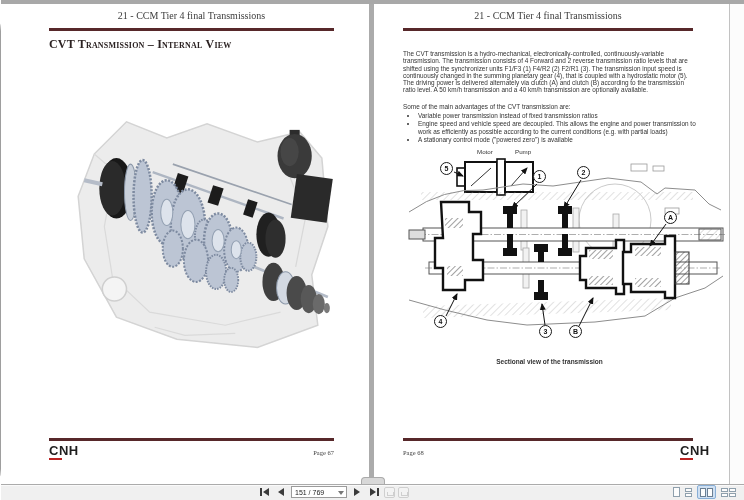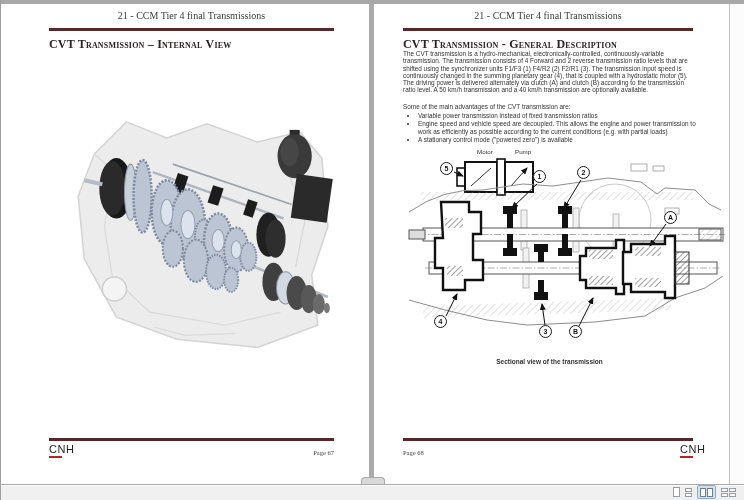--- a/index.html
+++ b/index.html
@@ -1,18 +1,18 @@
 <!DOCTYPE html>
 <html><head>
 <meta charset="utf-8">
 <style>
   * { margin:0; padding:0; box-sizing:border-box; }
   html,body { width:744px; height:500px; overflow:hidden; background:#fff; }
   body { font-family:"Liberation Sans", sans-serif; }
-  #app { position:relative; width:744px; height:500px; background:#fff; border-left:1px solid #9e9e9e; }
+  #app { position:relative; width:744px; height:500px; background:#fff; border-left:1px solid #9e9e9e;border-radius:31px; }
 
   
   .topstrip { position:absolute; top:0; left:0; width:744px; height:4px; background:#a8a8a8; }
   .scrollbar { position:absolute; top:4px; right:0; width:15px; bottom:16px; background:#fcfcfc; border-left:1px solid #c2c2c2; }
   .pagesep { position:absolute; top:4px; left:368px; width:5px; bottom:16px; background:#ababab; }
 
   .toolbar { position:absolute; left:0; right:0; bottom:0; height:16px; background:#f0f0f0; border-top:1px solid #ababab; box-shadow:inset 0 1px 0 #fafafa; }
   .tab-handle { position:absolute; left:360px; bottom:16px; width:24px; height:7px; background:#d8d8d8; border:1px solid #aaa; border-bottom:none; border-radius:4px 4px 0 0; }
 
   .nav { position:absolute; left:256px; bottom:1px; height:14px; display:flex; align-items:center; gap:3px; }
@@ -36,21 +36,21 @@
 
   
   .page { position:absolute; top:4px; bottom:16px; background:#fff; }
   #pageL { left:0; width:368px; }
   #pageR { left:373px; width:355px; }
 
   .phead { position:absolute; text-align:center; font-family:"Liberation Serif", serif; font-size:10px; color:#3c3c3c; }
   .hrule { position:absolute; height:3px; background:#57282a; }
   .sect { position:absolute; font-family:"Liberation Serif", serif; font-variant:small-caps; font-weight:bold; font-size:12px; color:#2b2222; letter-spacing:.2px; }
   .pagenum { position:absolute; font-family:"Liberation Serif", serif; font-size:6.5px; color:#444; }
-  .logo { position:absolute; font-weight:normal; font-size:11px; letter-spacing:.5px; color:#1f1f1f; line-height:1; }
+  .logo { position:absolute; font-weight:bold; font-size:13px; letter-spacing:.5px; color:#1f1f1f; line-height:1; }
   .logo::after { content:""; display:block; width:13px; height:1.5px; background:#b22; margin-top:1px; }
 
   .body-text { position:absolute; font-size:6.4px; line-height:7.3px; color:#333; text-align:left; }
   ul.adv { position:absolute; list-style:disc; }
   ul.adv li { font-size:6.4px; line-height:7.3px; color:#333; margin-bottom:1px; }
 
   .diagram { position:absolute; left:29px; top:144px; width:324px; height:212px; }
   .dlabel { position:absolute; font-size:6.2px; color:#333; }
   .co { position:absolute; width:13px; height:13px; border:1.2px solid #1a1a1a; border-radius:50%; background:#fff; display:flex; align-items:center; justify-content:center; font-size:7px; font-weight:bold; color:#111; }
   .caption { position:absolute; text-align:center; font-size:6.5px; font-weight:bold; color:#333; }
@@ -126,21 +126,20 @@
     </svg>
 
     <div class="hrule" style="left:48px; top:434px; width:285px;"></div>
     <div class="logo" style="left:48px; top:440px;">CNH</div>
     <div class="pagenum" style="left:48px; top:445px; width:285px; text-align:right;">Page 67</div>
   </div>
 
   <div class="page" id="pageR">
     <div class="phead" style="left:29px; top:6px; width:290px;">21 - CCM Tier 4 final Transmissions</div>
     <div class="hrule" style="left:29px; top:24px; width:290px;"></div>
-    <div class="sect" style="left:29px; top:33px;">CVT Transmission - General Description</div>
 
     <div class="body-text" style="left:29px; top:46px; width:293px;">The CVT transmission is a hydro-mechanical, electronically-controlled, continuously-variable transmission. The transmission consists of 4 Forward and 2 reverse transmission ratio levels that are shifted using the synchronizer units F1/F3 (1) F4/R2 (2) F2/R1 (3). The transmission input speed is continuously changed in the summing planetary gear (4), that is coupled with a hydrostatic motor (5). The driving power is delivered alternately via clutch (A) and clutch (B) according to the transmission ratio level. A 50 km/h transmission and a 40 km/h transmission are optionally available.</div>
     <div class="body-text" style="left:29px; top:99px; width:293px;">Some of the main advantages of the CVT transmission are:</div>
     <ul class="adv" style="left:44px; top:108px; width:278px;">
       <li>Variable power transmission instead of fixed transmission ratios</li>
       <li>Engine speed and vehicle speed are decoupled. This allows the engine and power transmission to work as efficiently as possible according to the current conditions (e.g. with partial loads)</li>
       <li>A stationary control mode ("powered zero") is available</li>
     </ul>
 
     <div class="diagram">
@@ -239,20 +238,42 @@
     <div class="hrule" style="left:29px; top:434px; width:290px;"></div>
     <div class="pagenum" style="left:29px; top:445px;">Page 68</div>
     <div class="logo" style="left:306px; top:440px;">CNH</div>
   </div>
 
   <div class="pagesep"></div>
   <div class="scrollbar"></div>
   <div class="tab-handle"></div>
 
   <div class="toolbar">
+    <div class="nav">
+      <div class="tbtn" title="">
+        <span class="vbar"></span>
+        <span class="tri-l"></span>
+      </div>
+      <div class="tbtn">
+        <span class="tri-l"></span>
+      </div>
+      <div class="pagebox">
+        <input readonly="" value="151 / 769" style="">
+        <span class="caret"></span>
+      </div>
+      <div class="tbtn">
+        <span class="tri-r"></span>
+      </div>
+      <div class="tbtn">
+        <span class="tri-r"></span>
+        <span class="vbar"></span>
+      </div>
+      <div class="viewbtn"></div>
+      <div class="viewbtn"></div>
+    </div>
 
     <div class="layouts">
       <div class="lay">
         <span class="pg"></span>
       </div>
       <div class="lay col">
         <span class="pg half"></span>
         <span class="pg half"></span>
       </div>
       <div class="lay-sel">

